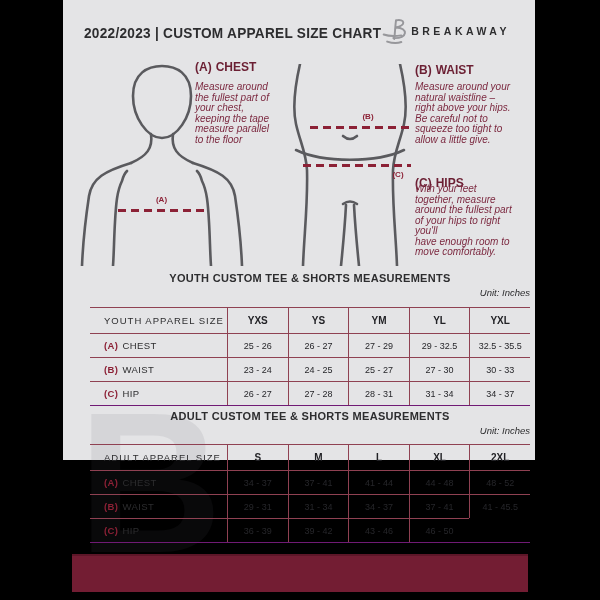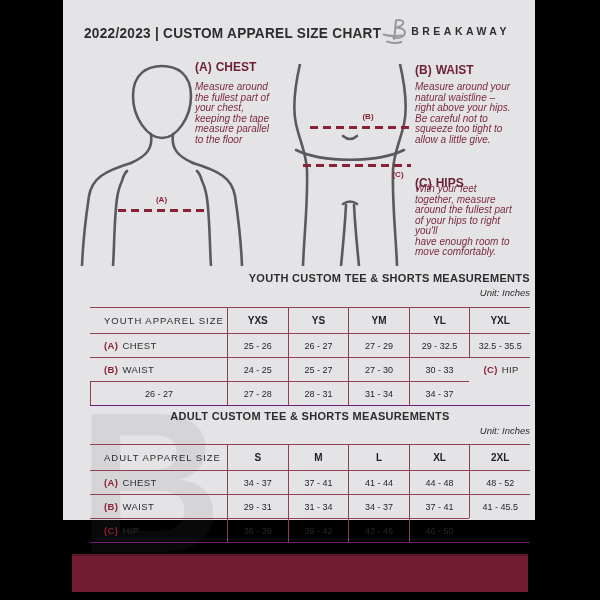--- a/index.html
+++ b/index.html
@@ -1,18 +1,18 @@
 <!DOCTYPE html>
 <html><head>
 <meta charset="utf-8">
 <style>
   html,body{margin:0;padding:0;background:#000;}
   .stage{position:relative;width:600px;height:600px;background:#000;overflow:hidden;
          font-family:"Liberation Sans","DejaVu Sans",sans-serif;}
-  .page{position:absolute;left:63px;top:0;width:472px;height:520px;background:#e4e4e6;}
+  .page{position:absolute;left:63px;top:0;width:472px;height:460px;background:#e4e4e6;}
 
   
   .hdr-title{position:absolute;left:21px;top:24px;font-size:15.5px;font-weight:800;
              color:#2d2d2f;letter-spacing:.3px;white-space:nowrap;
              display:inline-block;transform:scaleX(.88);transform-origin:left center;}
   .logo{position:absolute;top:17px;right:25px;display:flex;align-items:center;}
   .logo svg{display:block;}
   .brand{font-size:10.5px;font-weight:700;letter-spacing:3.5px;color:#2d2d2f;}
 
   
@@ -114,21 +114,21 @@
     <div class="instr-text" style="left:352px;top:82px;width:97px;">Measure around your natural waistline – right above your hips. Be careful not to squeeze too tight to allow a little give.</div>
 
     <div class="instr-head" style="left:352px;top:176px;">
       <span>(C)</span><span class="nm">HIPS</span>
     </div>
     <div class="instr-text" style="left:352px;top:184px;width:100px;">With your feet together, measure around the fullest part of your hips to right you'll
 have enough room to move comfortably.</div>
 
     <div class="watermark">B</div>
 
-    <div class="tbl-title" style="top:272px;text-align:right;">YOUTH CUSTOM TEE &amp; SHORTS MEASUREMENTS</div>
+    <div class="tbl-title" style="top:272px;">YOUTH CUSTOM TEE &amp; SHORTS MEASUREMENTS</div>
     <div class="tbl-unit" style="top:287px;">Unit: Inches</div>
     <div class="size-table" style="top:307px;">
       <div class="tcell label-head">YOUTH APPAREL SIZE</div>
       <div class="tcell col-head vline">YXS</div>
       <div class="tcell col-head vline">YS</div>
       <div class="tcell col-head vline">YM</div>
       <div class="tcell col-head vline">YL</div>
       <div class="tcell col-head vline">YXL</div>
 
       <div class="tcell row-label">
@@ -138,20 +138,21 @@
       <div class="tcell vline">25 - 26</div>
       <div class="tcell vline">26 - 27</div>
       <div class="tcell vline">27 - 29</div>
       <div class="tcell vline">29 - 32.5</div>
       <div class="tcell vline">32.5 - 35.5</div>
 
       <div class="tcell row-label">
         <span class="key">(B)</span>
           <span>WAIST</span>
       </div>
+      <div class="tcell vline">23 - 24</div>
       <div class="tcell vline">24 - 25</div>
       <div class="tcell vline">25 - 27</div>
       <div class="tcell vline">27 - 30</div>
       <div class="tcell vline">30 - 33</div>
 
       <div class="tcell row-label">
         <span class="key">(C)</span>
           <span>HIP</span>
       </div>
       <div class="tcell vline">26 - 27</div>

